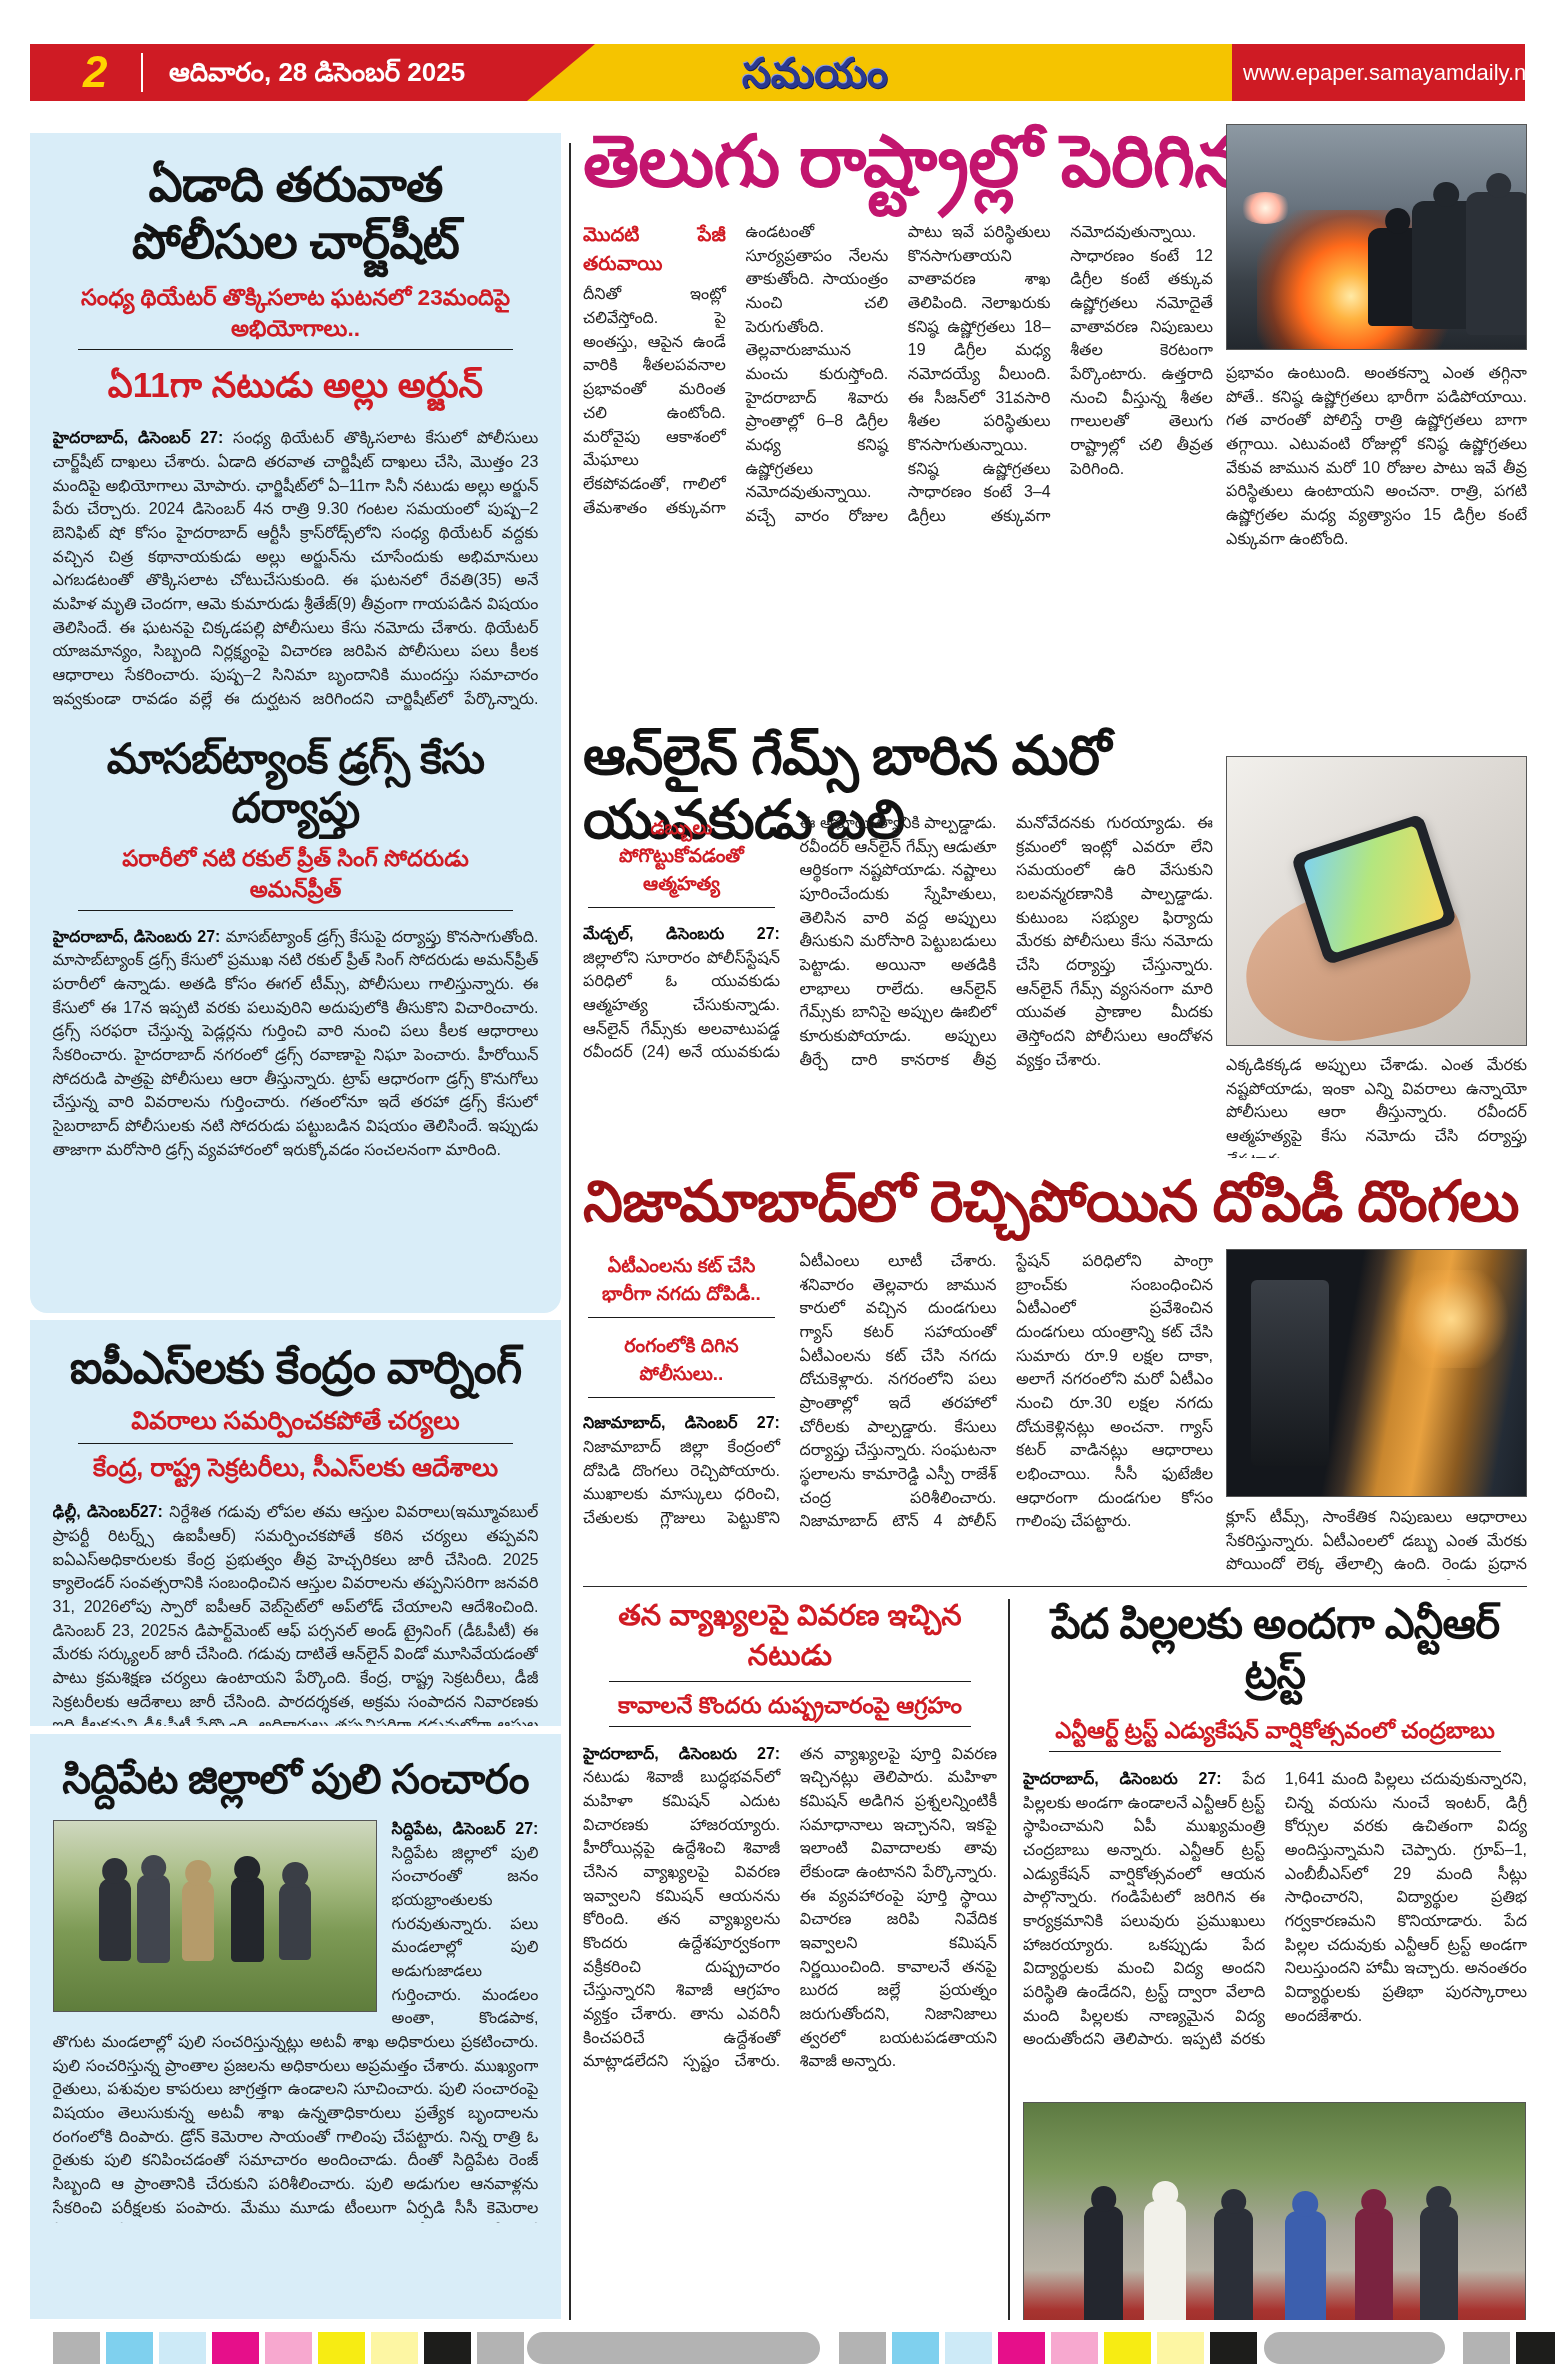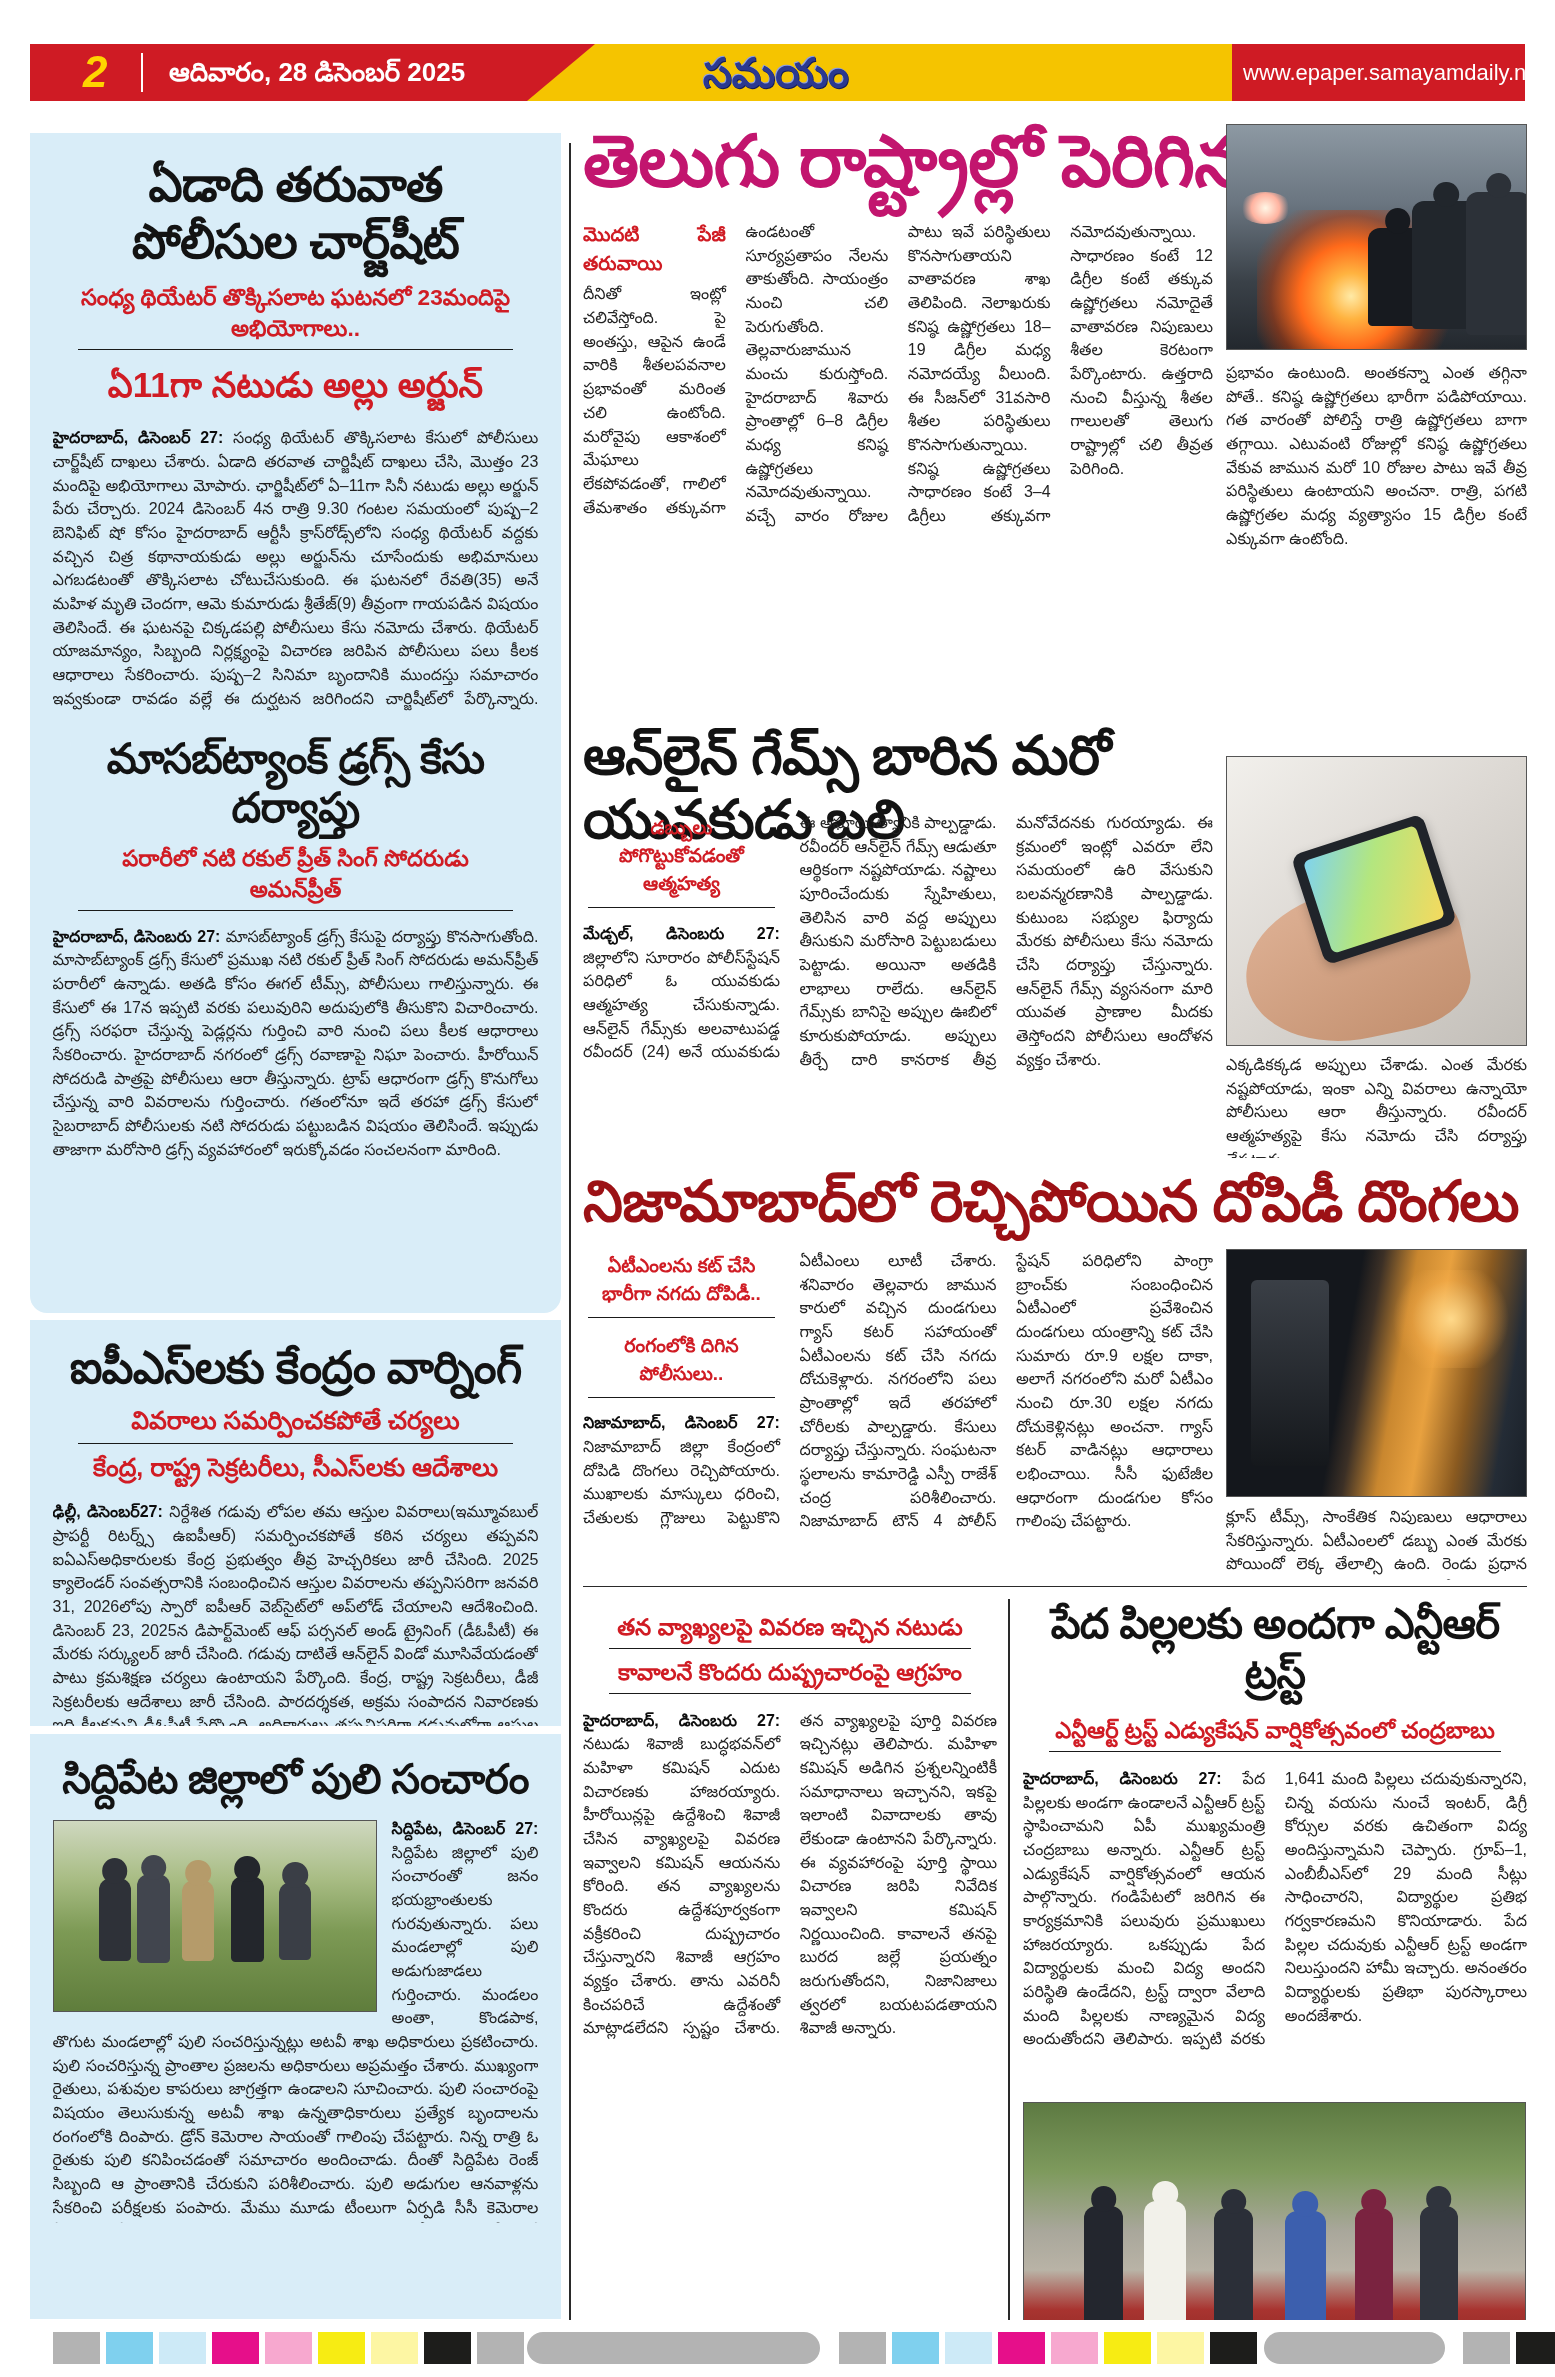--- a/index.html
+++ b/index.html
@@ -11,21 +11,21 @@
   .abs{position:absolute;}
 
   
   .masthead-bar{left:30px;top:44px;width:1495px;height:57px;background:#cf1b24;}
   .masthead-yellow{position:absolute;left:497px;top:0;width:737px;height:57px;background:#f5c400;
     clip-path:polygon(68px 0,100% 0,100% 100%,0 100%);}
   .masthead-red-right{position:absolute;left:1202px;top:0;width:293px;height:57px;background:#cf1b24;}
   .page-number{position:absolute;left:53px;top:3px;font-size:44px;font-weight:800;color:#ffd400;font-style:italic;}
   .page-sep{position:absolute;left:111px;top:9px;width:2.3px;height:39px;background:#ffffff;}
   .page-date{position:absolute;left:139px;top:12.8px;font-size:26px;font-weight:700;color:#ffffff;}
-  .masthead-title{position:absolute;left:673px;top:6px;font-size:41px;font-weight:800;color:#2b3990;
+  .masthead-title{position:absolute;left:712px;top:6px;font-size:41px;font-weight:800;color:#2b3990;
     text-shadow:0.8px 0.8px 0 #141c55, -0.8px -0.8px 0 #8fa0e0;}
   .masthead-url{position:absolute;left:1213px;top:16px;width:278px;text-align:center;font-size:22px;color:#ffffff;}
 
   
   .headline{font-weight:800;color:#131313;line-height:1.18;letter-spacing:-0.8px;}
   .headline.center{text-align:center;}
   .kicker{color:#d01c24;font-weight:700;text-align:center;}
   .kicker-rule{border-bottom:1.5px solid #1a1a1a;padding-bottom:2px;margin:0 25.6px;}
   .red-sub{color:#d01c24;font-weight:800;text-align:center;}
   .body-text{font-size:16px;line-height:1.48;text-align:justify;color:#222;}
@@ -196,21 +196,21 @@
     <span class="dateline">నిజామాబాద్, డిసెంబర్ 27:</span>
     <span>నిజామాబాద్ జిల్లా కేంద్రంలో దోపిడి దొంగలు రెచ్చిపోయారు. ముఖాలకు మాస్కులు ధరించి, చేతులకు గ్లౌజులు పెట్టుకొని ఏటీఎంలు లూటీ చేశారు. శనివారం తెల్లవారు జామున కారులో వచ్చిన దుండగులు గ్యాస్ కటర్ సహాయంతో ఏటీఎంలను కట్ చేసి నగదు దోచుకెళ్లారు. నగరంలోని పలు ప్రాంతాల్లో ఇదే తరహాలో చోరీలకు పాల్పడ్డారు. కేసులు దర్యాప్తు చేస్తున్నారు. సంఘటనా స్థలాలను కామారెడ్డి ఎస్పీ రాజేశ్ చంద్ర పరిశీలించారు. నిజామాబాద్ టౌన్ 4 పోలీస్ స్టేషన్ పరిధిలోని పాంగ్రా బ్రాంచ్‌కు సంబంధించిన ఏటీఎంలో ప్రవేశించిన దుండగులు యంత్రాన్ని కట్ చేసి సుమారు రూ.9 లక్షల దాకా, అలాగే నగరంలోని మరో ఏటీఎం నుంచి రూ.30 లక్షల నగదు దోచుకెళ్లినట్లు అంచనా. గ్యాస్ కటర్ వాడినట్లు ఆధారాలు లభించాయి. సీసీ ఫుటేజీల ఆధారంగా దుండగుల కోసం గాలింపు చేపట్టారు.</span>
   </div>
 </div>
 <div class="abs body-text" style="left:1226px;top:1505px;width:301px;height:75px;overflow:hidden;">క్లూస్ టీమ్స్, సాంకేతిక నిపుణులు ఆధారాలు సేకరిస్తున్నారు. ఏటీఎంలలో డబ్బు ఎంత మేరకు పోయిందో లెక్క తేలాల్సి ఉంది. రెండు ప్రధాన ఘటనల మధ్య సంబంధాలపై పోలీసులు ఆరా తీస్తున్నారు.</div>
 
 <div class="abs hrule" style="left:583px;top:1586px;width:944px;height:0.8px;"></div>
 <div class="abs vrule" style="left:1008px;top:1599px;height:721px;"></div>
 
 <div class="abs" style="left:583px;top:1599px;width:414px;height:721px;overflow:hidden;">
-  <div class="kicker kicker-rule" style="font-size:23px;margin-top:15px;">తన వ్యాఖ్యలపై వివరణ ఇచ్చిన నటుడు</div>
+  <div class="kicker kicker-rule" style="font-size:29px;">తన వ్యాఖ్యలపై వివరణ ఇచ్చిన నటుడు</div>
   <div class="kicker kicker-rule" style="font-size:22.6px;margin-top:10.5px;">కావాలనే కొందరు దుష్ప్రచారంపై ఆగ్రహం</div>
   <div class="body-text cols-2" style="margin-top:15px;height:466px;">
     <span class="dateline">హైదరాబాద్, డిసెంబరు 27:</span>
     <span>నటుడు శివాజీ బుద్ధభవన్‌లో మహిళా కమిషన్ ఎదుట విచారణకు హాజరయ్యారు. హీరోయిన్లపై ఉద్దేశించి శివాజీ చేసిన వ్యాఖ్యలపై వివరణ ఇవ్వాలని కమిషన్ ఆయనను కోరింది. తన వ్యాఖ్యలను కొందరు ఉద్దేశపూర్వకంగా వక్రీకరించి దుష్ప్రచారం చేస్తున్నారని శివాజీ ఆగ్రహం వ్యక్తం చేశారు. తాను ఎవరినీ కించపరిచే ఉద్దేశంతో మాట్లాడలేదని స్పష్టం చేశారు. తన వ్యాఖ్యలపై పూర్తి వివరణ ఇచ్చినట్లు తెలిపారు. మహిళా కమిషన్ అడిగిన ప్రశ్నలన్నింటికీ సమాధానాలు ఇచ్చానని, ఇకపై ఇలాంటి వివాదాలకు తావు లేకుండా ఉంటానని పేర్కొన్నారు. ఈ వ్యవహారంపై పూర్తి స్థాయి విచారణ జరిపి నివేదిక ఇవ్వాలని కమిషన్ నిర్ణయించింది. కావాలనే తనపై బురద జల్లే ప్రయత్నం జరుగుతోందని, నిజానిజాలు త్వరలో బయటపడతాయని శివాజీ అన్నారు.</span>
   </div>
 </div>
 
 <div class="abs" style="left:1023px;top:1599px;width:504px;height:721px;overflow:hidden;">
   <div class="headline center" style="font-size:42px;">పేద పిల్లలకు అందగా ఎన్టీఆర్ ట్రస్ట్</div>
   <div class="kicker kicker-rule" style="font-size:22.6px;margin-top:20px;">ఎన్టీఆర్ట్ ట్రస్ట్ ఎడ్యుకేషన్ వార్షికోత్సవంలో చంద్రబాబు</div>

